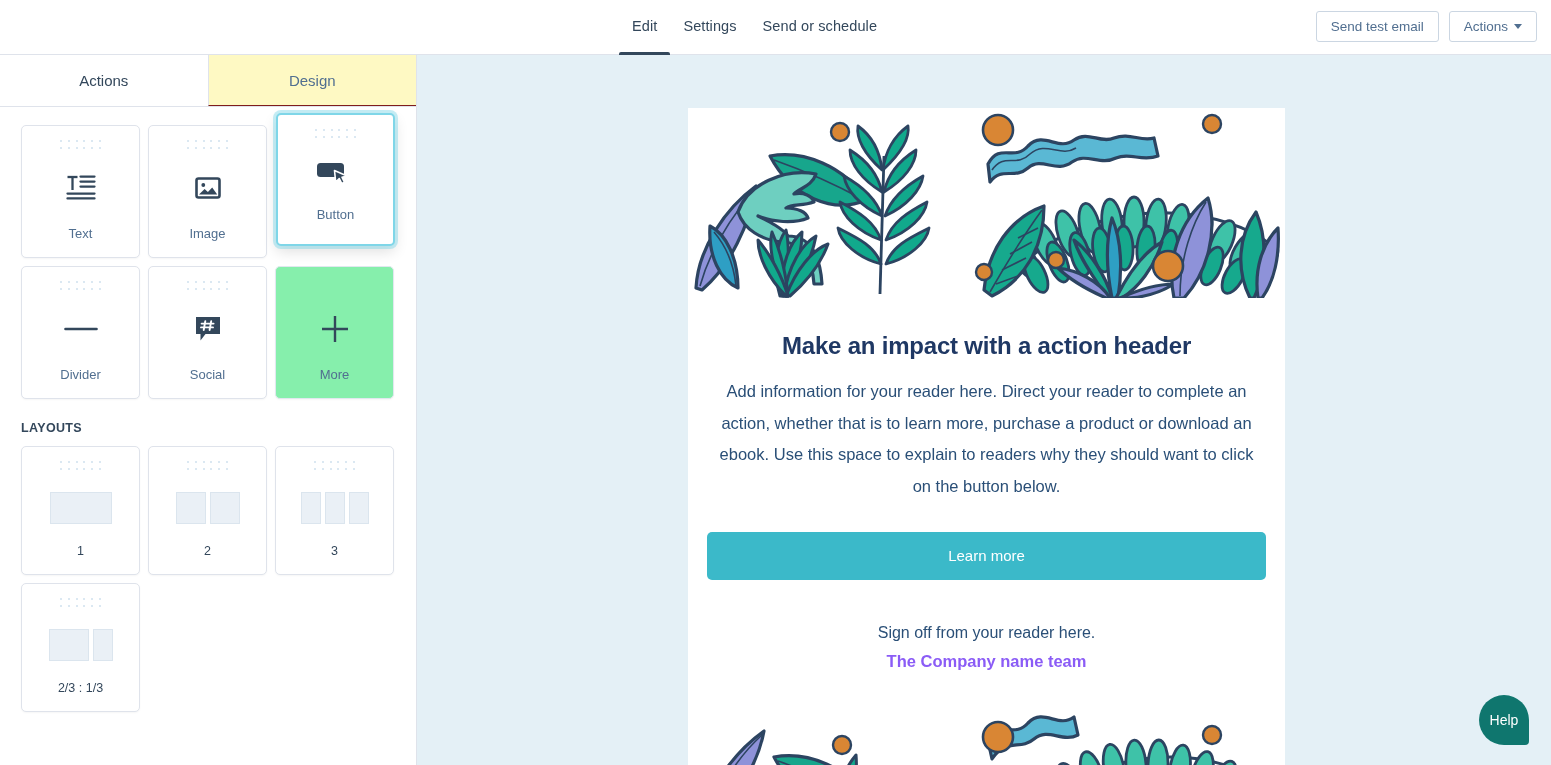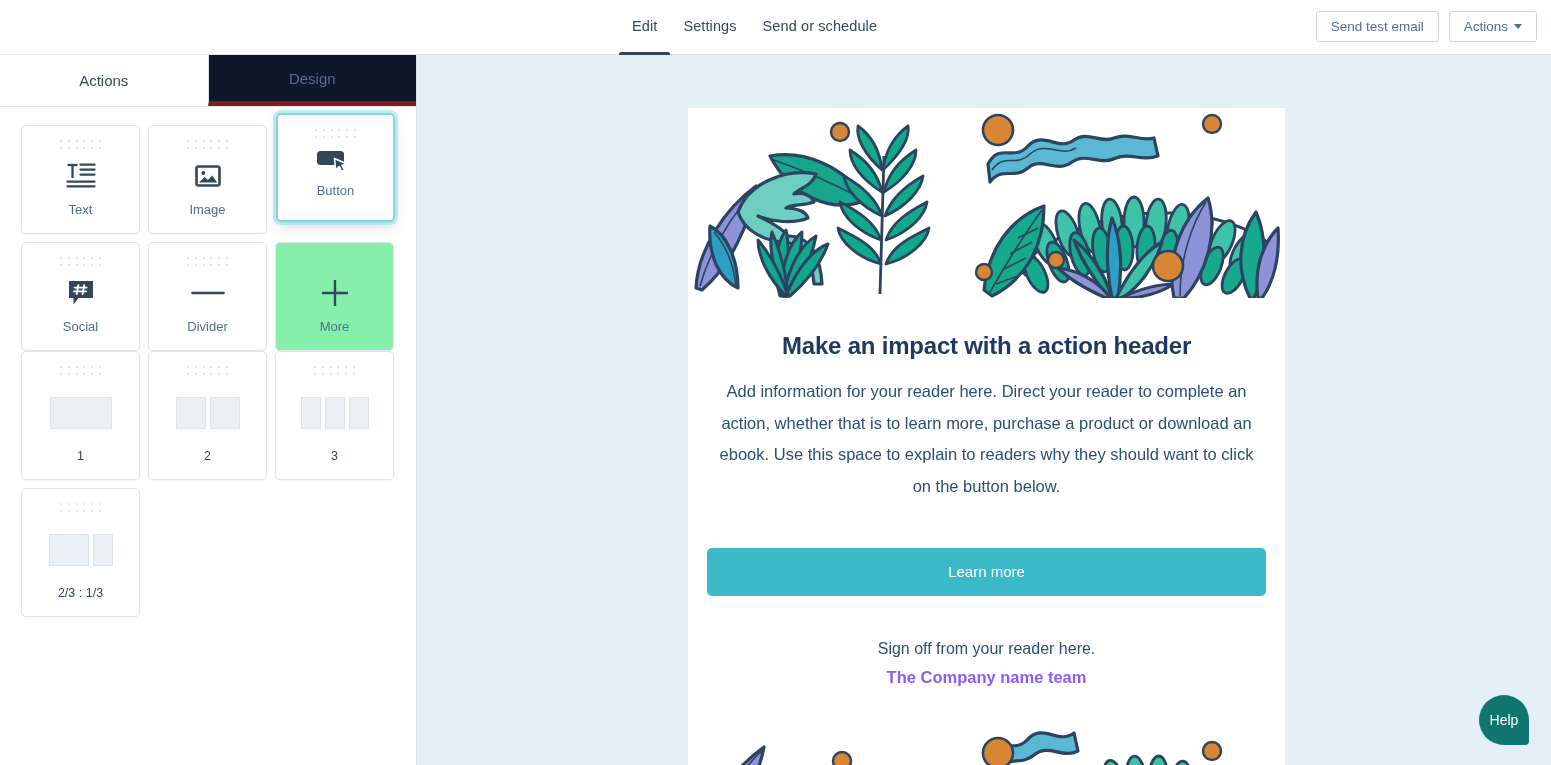--- a/index.html
+++ b/index.html
@@ -46,29 +46,29 @@
     position: absolute; left: 0; top: 55px; width: 417px; height: 710px;
     background: #ffffff; border-right: 1px solid #dfe3eb; overflow: hidden;
   }
   .panel-tabs { display: flex; height: 52px; border-bottom: 1px solid #dfe3eb; }
   .panel-tab {
     flex: 1; display: flex; align-items: center; justify-content: center;
     font-size: 15px; color: #33475b; cursor: pointer; background: #ffffff;
     border-bottom: 1px solid transparent;
   }
   .panel-tab.inactive {
-    background: #0f172a; color: #516f90;
-    border-left: 1px solid #dfe3eb; border-bottom: 5px solid #7f1d1d;
+    background: #fef9c3; color: #516f90;
+    border-left: 1px solid #dfe3eb; border-bottom: 1px solid #7f1d1d;
   }
 
   .panel-body { padding: 18px 21px 0 21px; }
 
   .card-grid { display: flex; flex-wrap: wrap; gap: 8px 8px; }
   .mod-card {
-    position: relative; width: 119px; height: 109px;
+    position: relative; width: 119px; height: 133px;
     background: #ffffff; border: 1px solid #dfe3eb; border-radius: 5px;
     display: flex; flex-direction: column; align-items: center;
     cursor: grab; box-shadow: 0 1px 2px rgba(0,0,0,.04);
   }
   .mod-card.gray { background: #86efac; border-color: #e1e8ef; }
   .mod-card.selected {
     border: 2px solid #7fd6e8; box-shadow: 0 0 0 3px rgba(127,214,232,.45), 0 6px 14px rgba(0,0,0,.12);
     transform: translate(1px,-12px);
     z-index: 5;
   }
@@ -106,21 +106,21 @@
   .email-hero { width: 597px; height: 190px; display: block; }
   .email-body { padding: 34px 18px 0 18px; text-align: center; }
   .email-h1 {
     font-size: 24px; font-weight: bold; color: #1f3864; letter-spacing: -.2px;
     margin-bottom: 16px;
   }
   .email-p {
     font-size: 16.5px; line-height: 1.92; color: #2a4f77; padding: 0 4px;
   }
   .email-cta {
-    display: block; width: 559px; margin: 45px auto 0 auto; height: 48px;
+    display: block; width: 559px; margin: 29px auto 0 auto; height: 48px;
     background: #3bb9c9; color: #ffffff; border: none; border-radius: 5px;
     font-size: 15px; font-family: inherit; cursor: pointer;
   }
   .email-sign {
     font-size: 16px; color: #2a4f77; margin-top: 44px;
   }
   .email-team {
     font-size: 16.5px; font-weight: bold; color: #8b5cf6; margin-top: 10px;
   }
   .email-foot { width: 597px; height: 110px; display: block; margin-top: 30px; }
@@ -261,51 +261,51 @@
               <i></i>
               <i></i>
               <i></i>
               <i></i>
               <i></i>
               <i></i>
               <i></i>
               <i></i>
           </div>
           <div class="mod-icon">
+            <svg width="34" height="8" viewBox="0 0 34 8">
+              <path d="M1.5 4h31" stroke="#33475b" stroke-width="2.6" stroke-linecap="round"></path>
+            </svg>
+          </div>
+          <div class="mod-label">Divider</div>
+        </div>
+
+        <div class="mod-card">
+          <div class="drag-dots">
+            <i></i>
+              <i></i>
+              <i></i>
+              <i></i>
+              <i></i>
+              <i></i>
+              <i></i>
+              <i></i>
+              <i></i>
+              <i></i>
+              <i></i>
+              <i></i>
+          </div>
+          <div class="mod-icon">
             <svg width="28" height="28" viewBox="0 0 28 28">
               <path d="M2 2h24v17H11.5L6.5 25.5V19H2z" fill="#33475b"></path>
               <path d="M11.3 6.2L9.7 15M17.2 6.2L15.6 15M7.6 8.6h12M7 12.4h12" stroke="#ffffff" stroke-width="1.9" stroke-linecap="round"></path>
             </svg>
           </div>
           <div class="mod-label">Social</div>
         </div>
 
-        <div class="mod-card">
-          <div class="drag-dots">
-            <i></i>
-              <i></i>
-              <i></i>
-              <i></i>
-              <i></i>
-              <i></i>
-              <i></i>
-              <i></i>
-              <i></i>
-              <i></i>
-              <i></i>
-              <i></i>
-          </div>
-          <div class="mod-icon">
-            <svg width="34" height="8" viewBox="0 0 34 8">
-              <path d="M1.5 4h31" stroke="#33475b" stroke-width="2.6" stroke-linecap="round"></path>
-            </svg>
-          </div>
-          <div class="mod-label">Divider</div>
-        </div>
-
         <div class="mod-card gray">
           <div class="drag-dots" style="visibility:hidden">
             <i></i>
               <i></i>
               <i></i>
               <i></i>
               <i></i>
               <i></i>
               <i></i>
               <i></i>
@@ -316,20 +316,21 @@
           </div>
           <div class="mod-icon">
             <svg width="30" height="30" viewBox="0 0 30 30">
               <path d="M15 2v26M2 15h26" stroke="#33475b" stroke-width="2.4" stroke-linecap="butt"></path>
             </svg>
           </div>
           <div class="mod-label">More</div>
         </div>
       </div>
 
+      <div class="section-title">LAYOUTS</div>
 
       <div class="card-grid">
 
         <div class="lay-card">
           <div class="drag-dots">
             <i></i>
               <i></i>
               <i></i>
               <i></i>
               <i></i>

